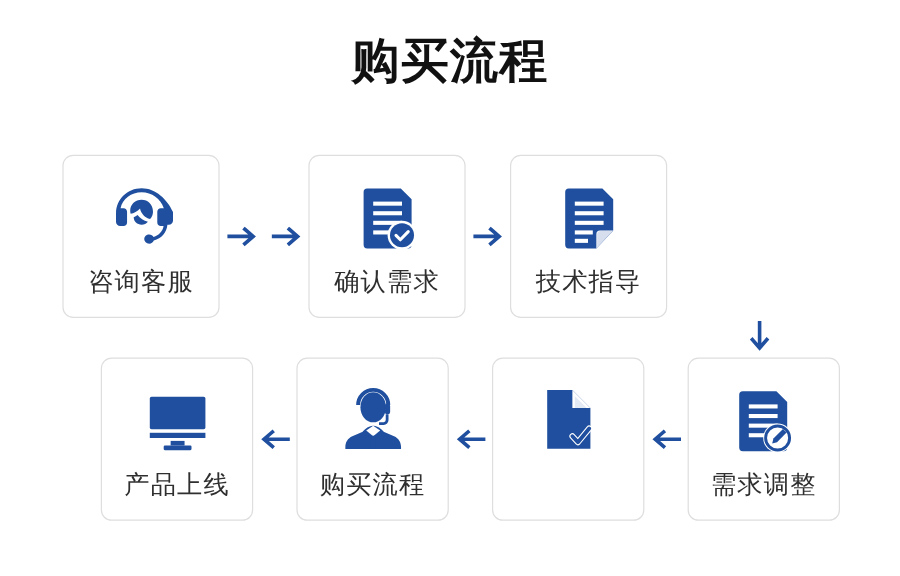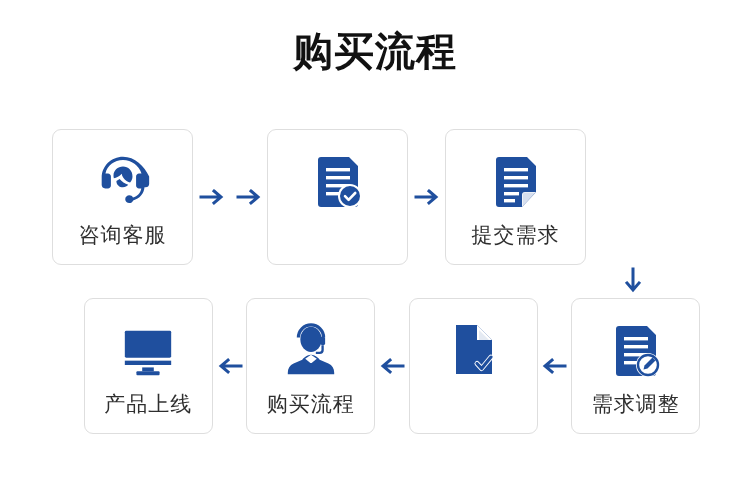--- a/index.html
+++ b/index.html
@@ -44,21 +44,21 @@
     position: relative;
     height: 137px;
     display: flex;
     align-items: center;
   }
   .row-2 {
     margin-top: 32px;
     margin-left: 32px;
   }
   .card {
-    width: 141px;
+    width: 131px;
     height: 136px;
     box-sizing: border-box;
     border: 1px solid #dedede;
     border-radius: 9px;
     background: #ffffff;
     display: flex;
     flex-direction: column;
     align-items: center;
     justify-content: flex-start;
     position: relative;
@@ -148,20 +148,21 @@
             <path d="M8 6h31l9 9v38a3 3 0 0 1-3 3H11a3 3 0 0 1-3-3V9a3 3 0 0 1 3-3z" fill="#1f4f9e"></path>
             <rect x="16" y="17" width="24" height="3.4" fill="#ffffff"></rect>
             <rect x="16" y="25" width="24" height="3.4" fill="#ffffff"></rect>
             <rect x="16" y="33" width="24" height="3.4" fill="#ffffff"></rect>
             <rect x="16" y="41" width="17" height="3.4" fill="#ffffff"></rect>
             <circle cx="40" cy="45" r="12" fill="#ffffff"></circle>
             <circle cx="40" cy="45" r="10" fill="#1f4f9e"></circle>
             <path d="M35 45.2l3.6 3.6 6.6-6.8" fill="none" stroke="#ffffff" stroke-width="2.6" stroke-linecap="round" stroke-linejoin="round"></path>
           </svg>
         </div>
+        <div class="card-label">确认需求</div>
       </div>
 
       <div class="arrow-h">
         <svg width="26" height="20" viewBox="0 0 26 20">
           <path d="M2 10h18M15 4l7 6-7 6" fill="none" stroke="#1f4f9e" stroke-width="3" stroke-linecap="square"></path>
         </svg>
       </div>
 
       <div class="card">
         <div class="card-icon">
@@ -169,21 +170,21 @@
             <path d="M8 6h31l9 9v26L34 56H11a3 3 0 0 1-3-3V9a3 3 0 0 1 3-3z" fill="#1f4f9e"></path>
             <path d="M48 41H37a3 3 0 0 0-3 3v12z" fill="#ffffff"></path>
             <path d="M48 41.6L34.6 55.4V44.6a3 3 0 0 1 3-3z" fill="#1f4f9e" opacity="0.18"></path>
             <rect x="16" y="17" width="24" height="3.4" fill="#ffffff"></rect>
             <rect x="16" y="25" width="24" height="3.4" fill="#ffffff"></rect>
             <rect x="16" y="33" width="24" height="3.4" fill="#ffffff"></rect>
             <rect x="16" y="41" width="15" height="3.4" fill="#ffffff"></rect>
             <rect x="16" y="48" width="11" height="3.4" fill="#ffffff"></rect>
           </svg>
         </div>
-        <div class="card-label">提交需求</div>
+        <div class="card-label">技术指导</div>
       </div>
 
       <div class="arrow-down">
         <div class="inner">
           <svg width="20" height="28" viewBox="0 0 20 28">
             <path d="M10 2v20M4 16l6 7 6-7" fill="none" stroke="#1f4f9e" stroke-width="3" stroke-linecap="square"></path>
           </svg>
         </div>
       </div>
     </div>

